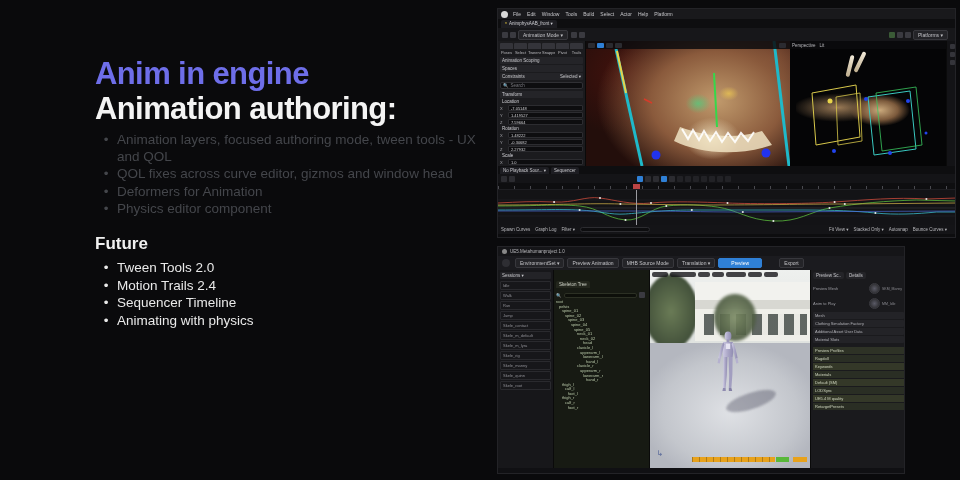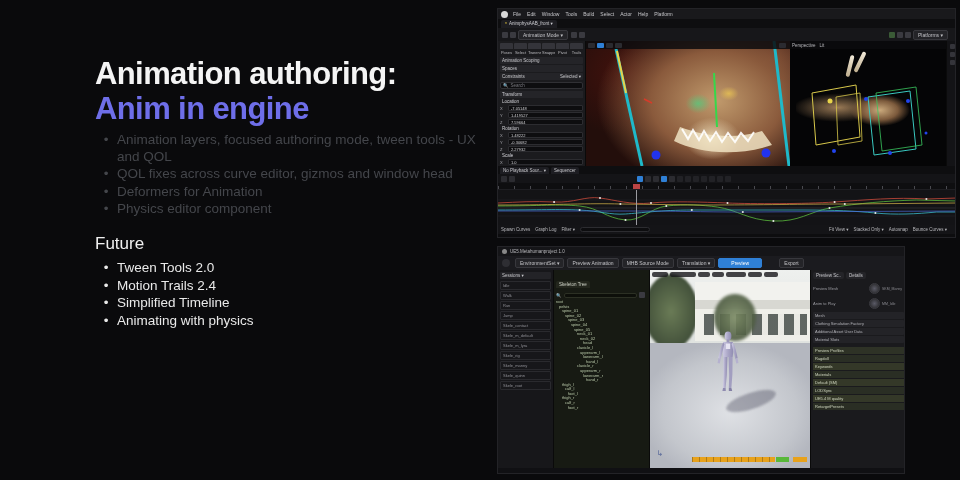--- a/index.html
+++ b/index.html
@@ -8,21 +8,21 @@
   
   .left-col{position:absolute;left:95px;top:56px;width:395px;}
   .title{font-size:31px;font-weight:800;letter-spacing:-0.6px;line-height:1.13;color:#f4f4f4;}
   .title.accent{color:#6e6ee9;}
   .version-h{margin-top:22px;font-size:20px;font-weight:700;color:#404247;}
   .blist{margin:6px 0 0 0;padding:0;list-style:none;}
   .blist li{display:flex;margin:1px 0;line-height:1.23;}
   .blist .mk{width:22px;min-width:22px;text-align:center;}
   .blist .tx{flex:1;}
   .dim li{font-size:13.5px;color:#44464b;}
-  .future-h{margin-top:16px;font-size:17px;font-weight:400;color:#f0f0f0;}
+  .future-h{margin-top:16px;font-size:17px;font-weight:700;color:#f0f0f0;}
   .bright li{font-size:13.5px;color:#e9e9e9;}
   
   .shot{position:absolute;background:#101013;border:1px solid #232327;box-sizing:border-box;overflow:hidden;}
   .shot *{box-sizing:border-box;}
   .bar{position:absolute;left:0;right:0;display:flex;align-items:center;}
   .t5{font-size:5px;} .t45{font-size:4.5px;}
   .pill{background:#242428;border:1px solid #38383d;border-radius:2px;color:#c2c2c6;
         padding:1px 4px;margin-right:3px;white-space:nowrap;}
   .icon-sq{width:6px;height:6px;background:#3a3a40;border-radius:1px;margin-right:2px;display:inline-block;}
   .blue{background:#2f80d6;border-color:#2f80d6;color:#fff;}
@@ -147,22 +147,22 @@
   .green-list .li{font-size:4px;color:#cfd6bf;background:#2a2e24;margin:1px 0;padding:1px 2px;white-space:nowrap;overflow:hidden;}
   .green-list .li:nth-child(even){background:#343828;}
   .botstrip{top:221px;height:7px;background:#101013;}
 </style>
 </head>
 <body>
 
 <div class="stage">
 
   <div class="left-col">
+    <div class="title accent">Anim in engine</div>
     <div class="title">Animation authoring:</div>
-    <div class="title accent">Anim in engine</div>
 
     <ul class="blist dim">
       <li>
           <span class="mk">•</span>
           <span class="tx">Animation layers, focused authoring mode, tween tools - UX and QOL</span>
         </li>
       <li>
           <span class="mk">•</span>
           <span class="tx">QOL fixes across curve editor, gizmos and window head</span>
         </li>
@@ -181,21 +181,21 @@
       <li>
           <span class="mk">•</span>
           <span class="tx">Tween Tools 2.0</span>
         </li>
       <li>
           <span class="mk">•</span>
           <span class="tx">Motion Trails 2.4</span>
         </li>
       <li>
           <span class="mk">•</span>
-          <span class="tx">Simplified Timeline</span>
+          <span class="tx">Sequencer Timeline</span>
         </li>
       <li>
           <span class="mk">•</span>
           <span class="tx">Animating with physics</span>
         </li>
     </ul>
   </div>
 
   <div class="shot shot-top">
 

